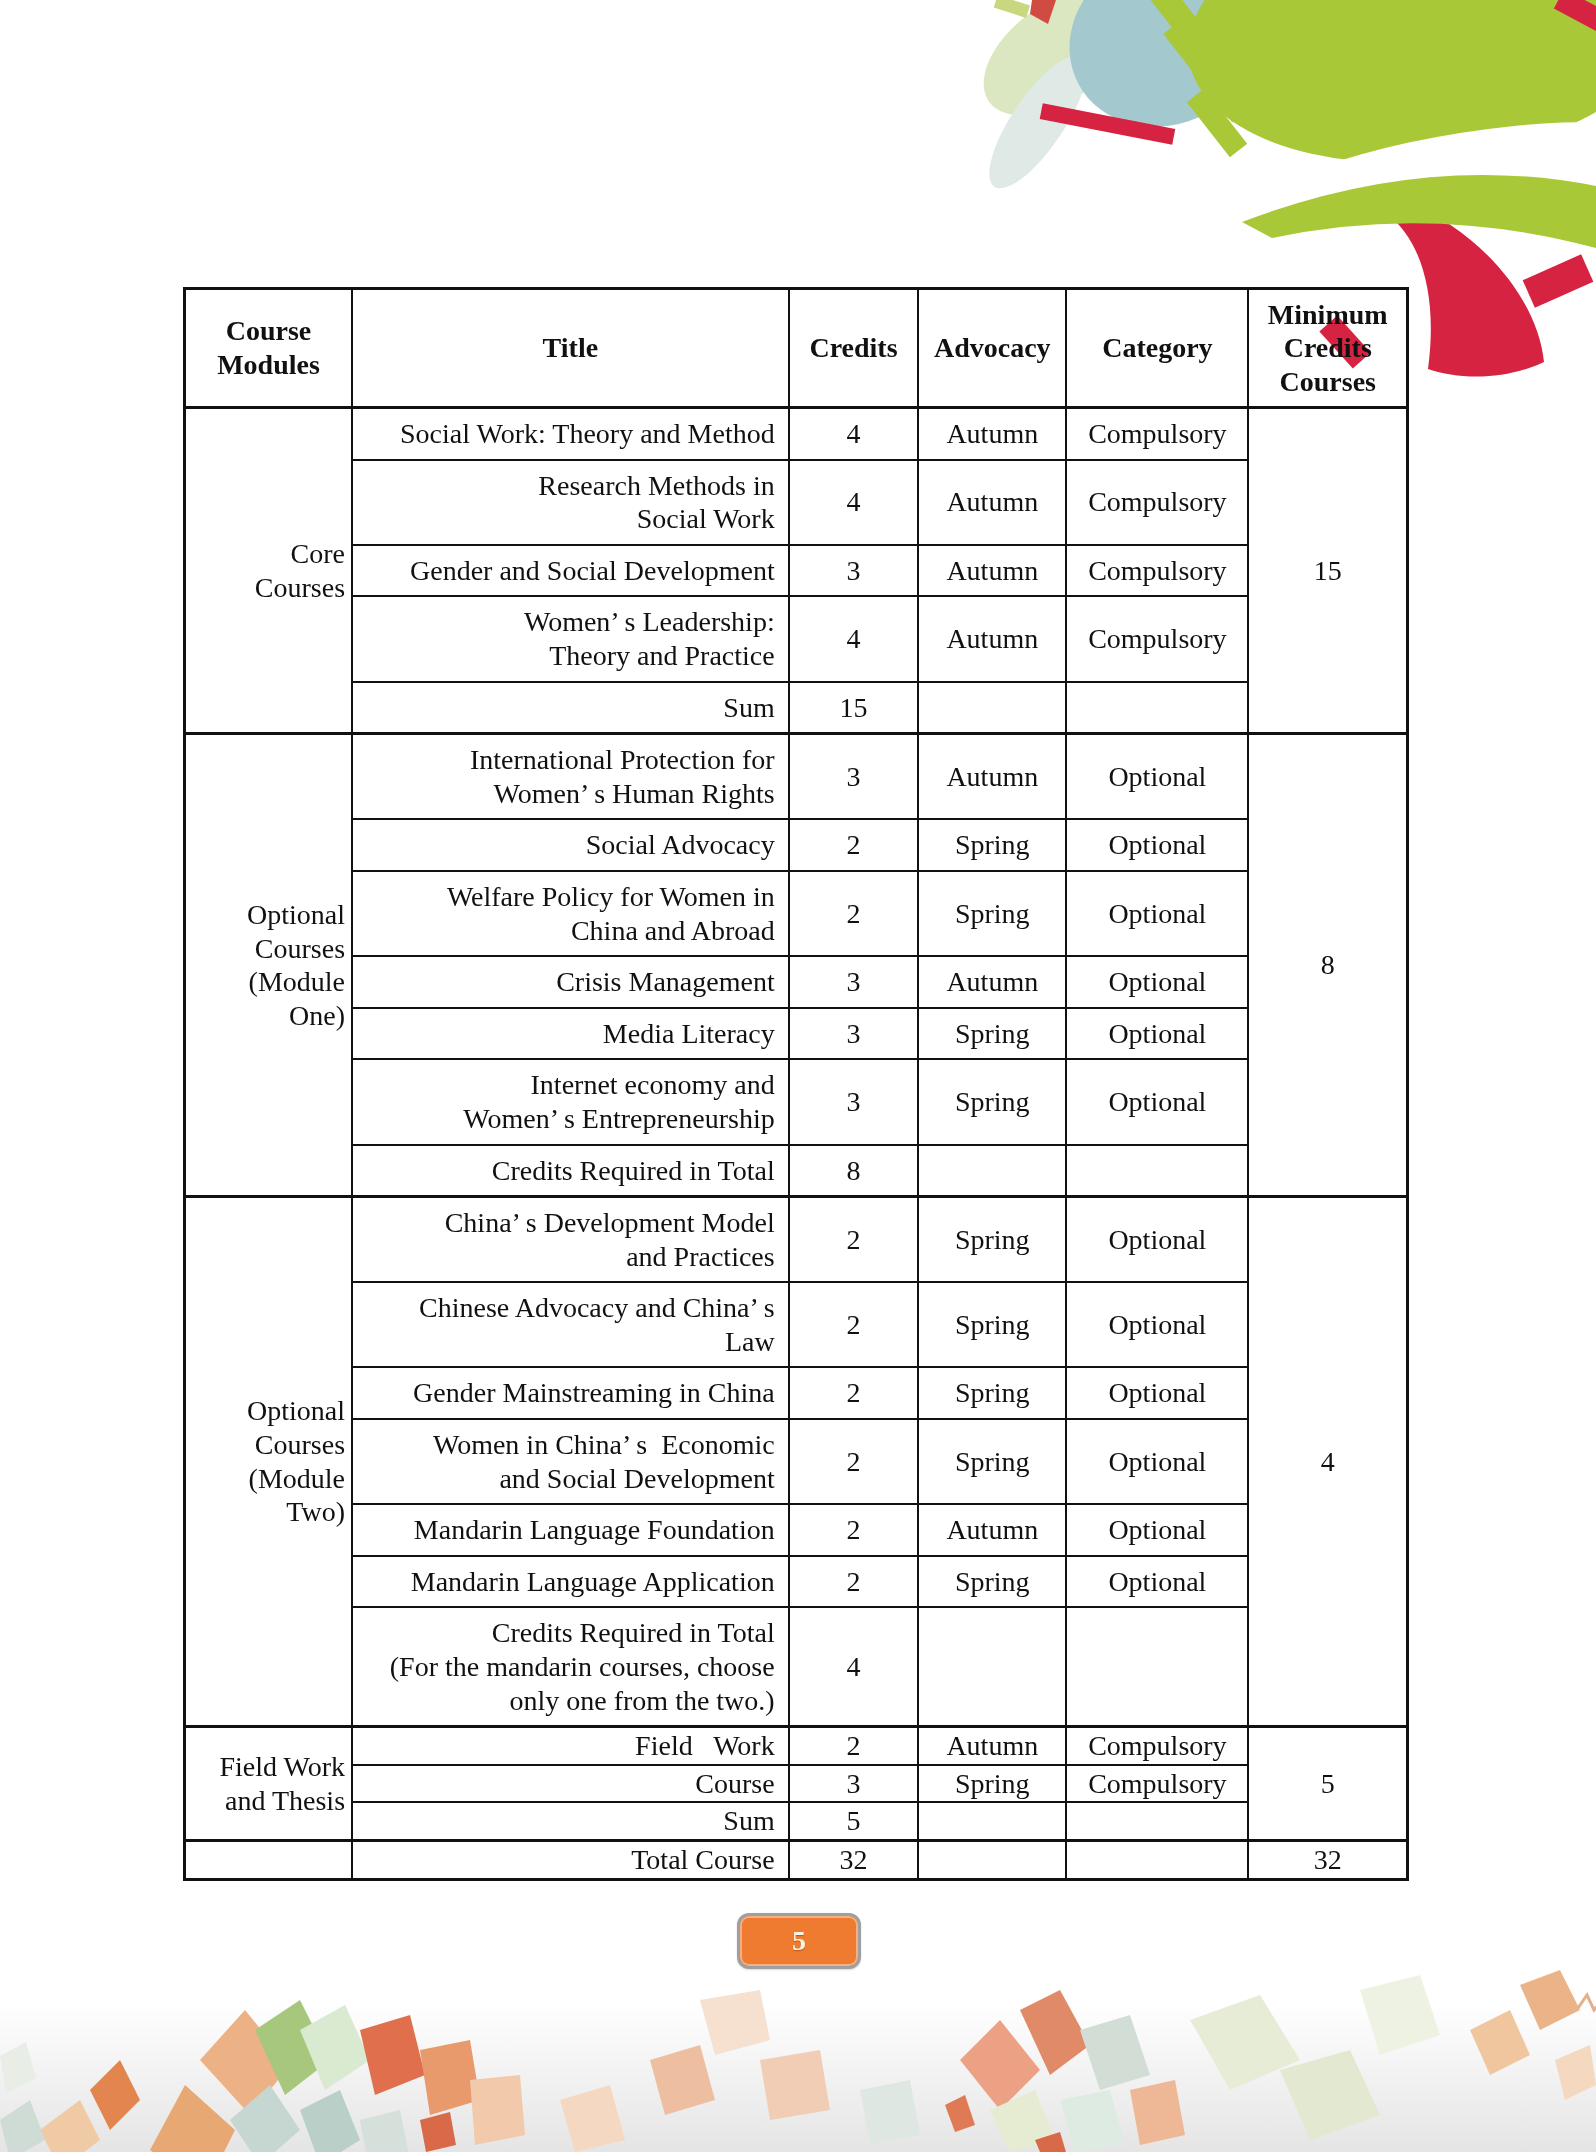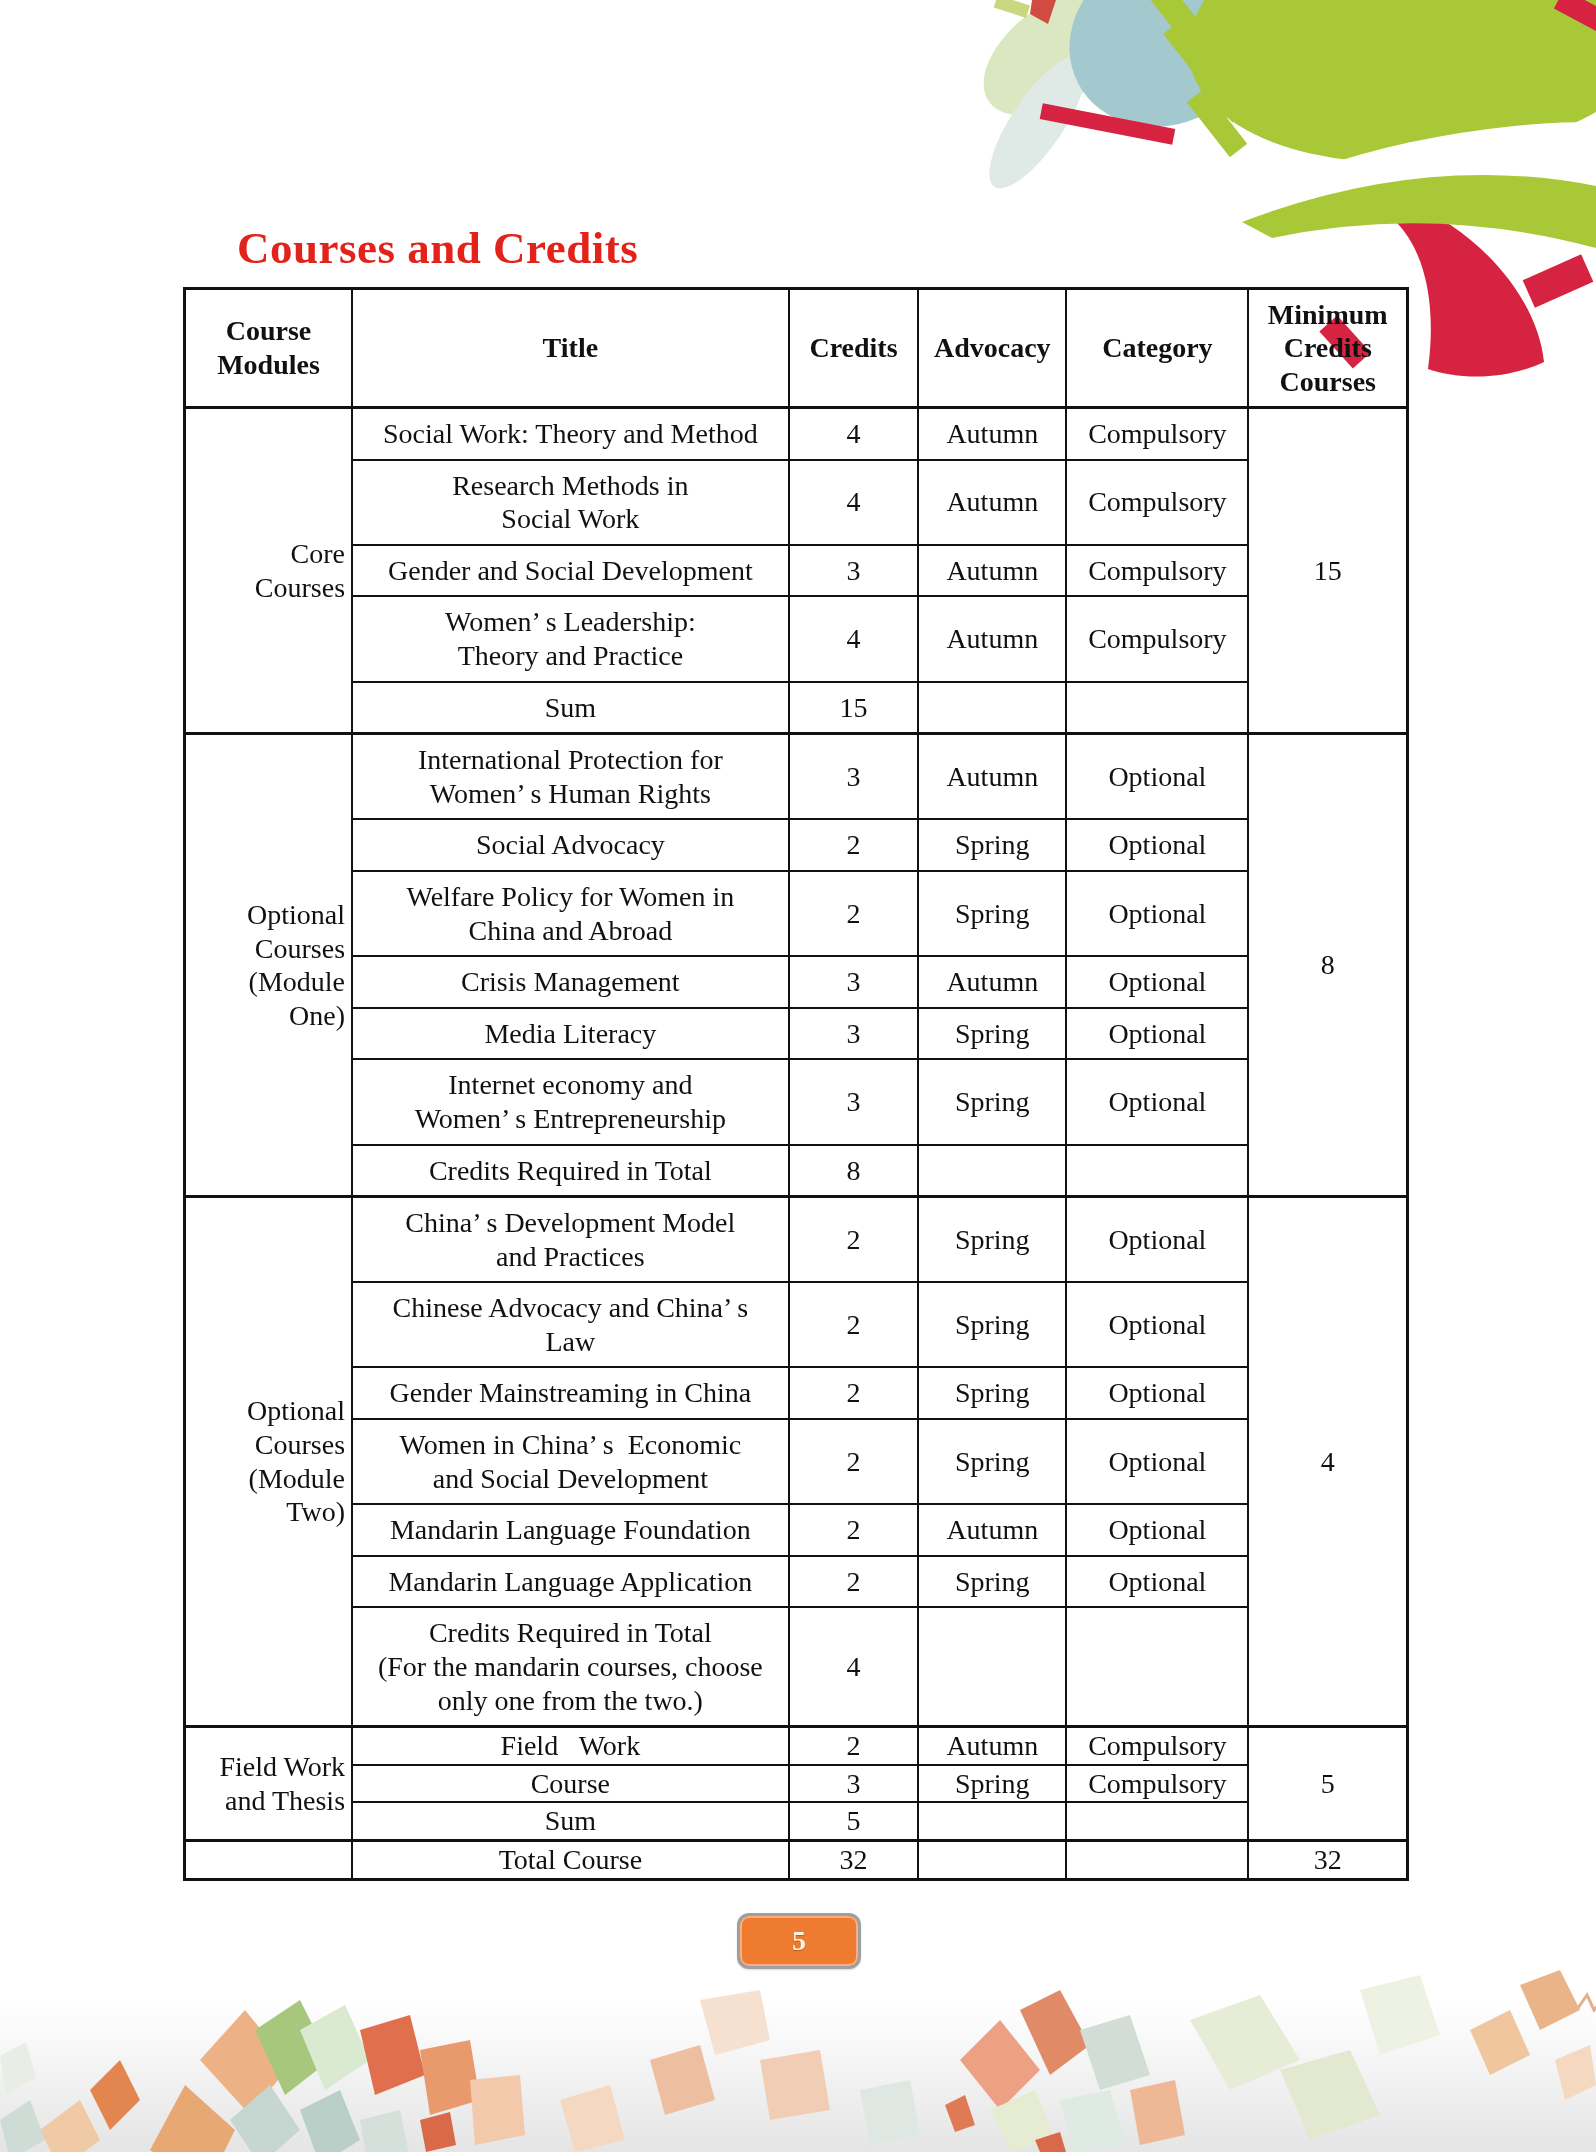--- a/index.html
+++ b/index.html
@@ -38,21 +38,21 @@
     border:2px solid var(--table_border,#111);
     vertical-align:middle;
     overflow:hidden;
   }
   .courses-table thead th{
     height:112px;font-weight:bold;text-align:center;
     white-space:pre-line;padding:2px 6px;
     border-bottom-width:3px;
   }
   .courses-table tr.section-start td{border-top-width:3px;}
-  .title-cell{text-align:center;padding:8px 13px;white-space:pre-wrap;}
+  .title-cell{text-align:right;padding:8px 13px;white-space:pre-wrap;}
   .center{text-align:center;padding:8px 4px;}
   .module-cell{text-align:right;white-space:pre-line;padding:4px 6px;}
   .min-cell{text-align:center;}
   .bold{font-weight:normal;}
   tr.compact .title-cell,tr.compact .center{padding-top:1px;padding-bottom:1px;}
 
   
   .page-badge{
     position:absolute;left:737px;top:1913px;width:118px;height:50px;
     background:var(--badge_orange,#ee7b2f);
@@ -93,21 +93,20 @@
     <path d="M1408,202 C1482,233 1538,300 1544,362 C1506,380 1460,380 1428,369 C1438,295 1421,239 1386,213 Z" fill="#d62341"></path>
 
     <path d="M1242,222 Q1424,152 1596,186 L1596,248 Q1432,204 1272,238 Z" fill="#a9c838"></path>
 
     <rect x="1526" y="266" width="64" height="30" transform="rotate(-24 1558 281)" fill="#d62341"></rect>
     <rect x="1444" y="332" width="54" height="26" transform="rotate(46 1471 345)" fill="#d62341"></rect>
     <rect x="1320" y="330" width="50" height="24" transform="rotate(48 1345 342)" fill="#d62341"></rect>
     <rect x="1556" y="0" width="52" height="22" transform="rotate(28 1582 11)" fill="#d62341"></rect>
   </svg>
 
-  <h1 class="doc-title">Courses and Credits</h1>
 
   <div class="table-wrap">
     <table class="courses-table">
       <colgroup>
         <col style="width:13.7%">
           <col style="width:35.7%">
           <col style="width:10.6%">
         <col style="width:12.1%">
           <col style="width:14.9%">
           <col style="width:13.0%">

